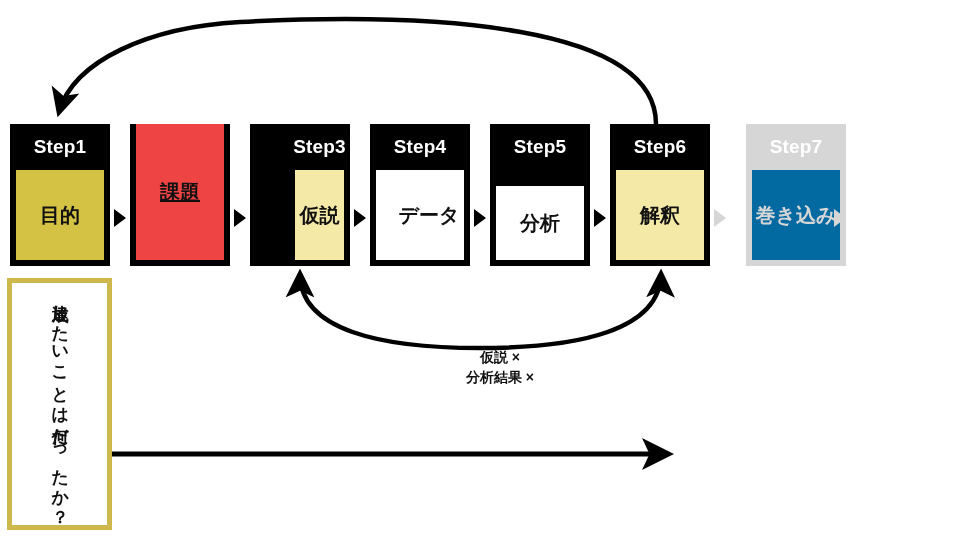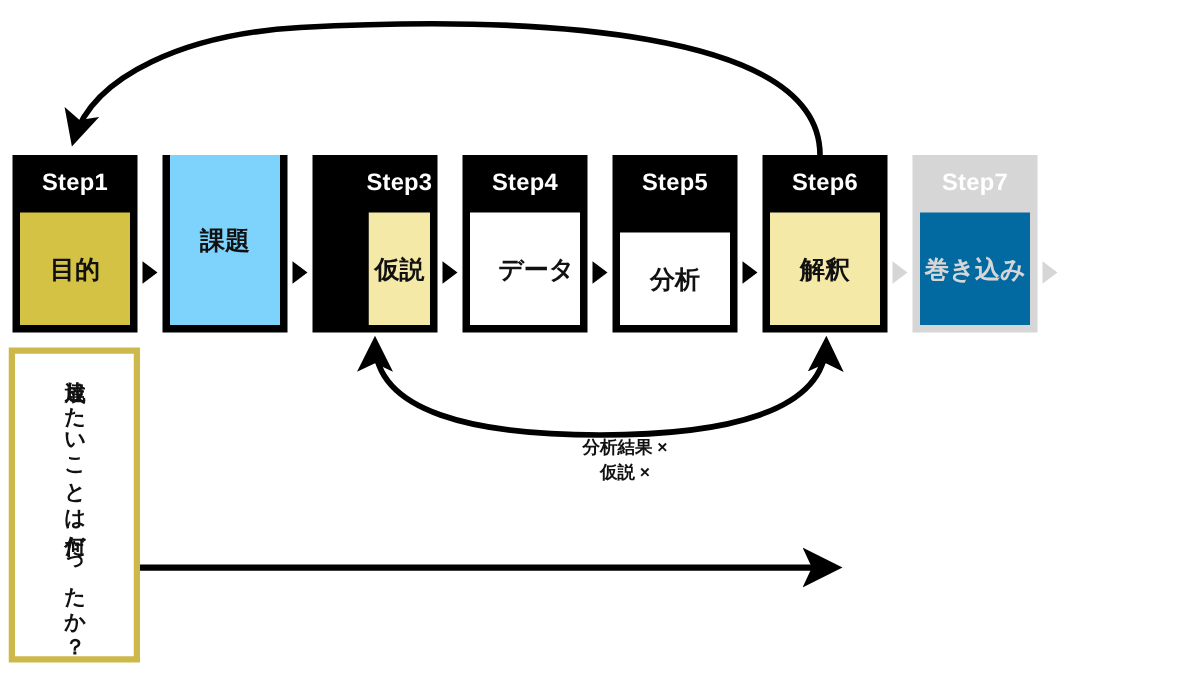--- a/index.html
+++ b/index.html
@@ -38,20 +38,21 @@
     width: 100px;
     height: 142px;
     box-sizing: border-box;
     background: #000000;
     display: flex;
     flex-direction: column;
     align-items: stretch;
   }
   .step-card.disabled {
     background: #d6d6d6;
+    margin-left: 16px;
   }
   .step-header {
     height: 46px;
     line-height: 46px;
     text-align: center;
     color: #ffffff;
     font-size: 19px;
     font-weight: bold;
     letter-spacing: 0.2px;
     flex: 0 0 auto;
@@ -150,21 +151,21 @@
 
     <line x1="112" y1="454" x2="668" y2="454" stroke="#000000" stroke-width="5" marker-end="url(#head-black)"></line>
   </svg>
 
   <div class="step-card" style="left:10px;">
     <div class="step-header">Step1</div>
     <div class="step-body" style="background:#d4c244;">目的</div>
   </div>
 
   <div class="step-card" style="left:130px;">
-    <div class="step-body" style="background:#7dd3fc;">課題</div>
+    <div class="step-body" style="background:#ef4444;text-decoration:underline;">課題</div>
   </div>
 
   <div class="step-card" style="left:250px;padding-left:39px;">
     <div class="step-header">Step3</div>
     <div class="step-body" style="background:#f5e9a8;">仮説</div>
   </div>
 
   <div class="step-card" style="left:370px;">
     <div class="step-header">Step4</div>
     <div class="step-body" style="background:#ffffff;padding-left:18px;">データ</div>
@@ -192,17 +193,17 @@
   <div class="connector" style="left:474px;"></div>
   <div class="connector" style="left:594px;"></div>
   <div class="connector muted" style="left:714px;"></div>
   <div class="connector muted" style="left:834px;"></div>
 
   <div id="question-box">
     <div id="question-text">達成したいことは何だったか？</div>
   </div>
 
   <div id="loop-annotation">
+    <div>仮説 ×</div>
     <div>分析結果 ×</div>
-    <div>仮説 ×</div>
   </div>
 
 </div>
 
 </body></html>

